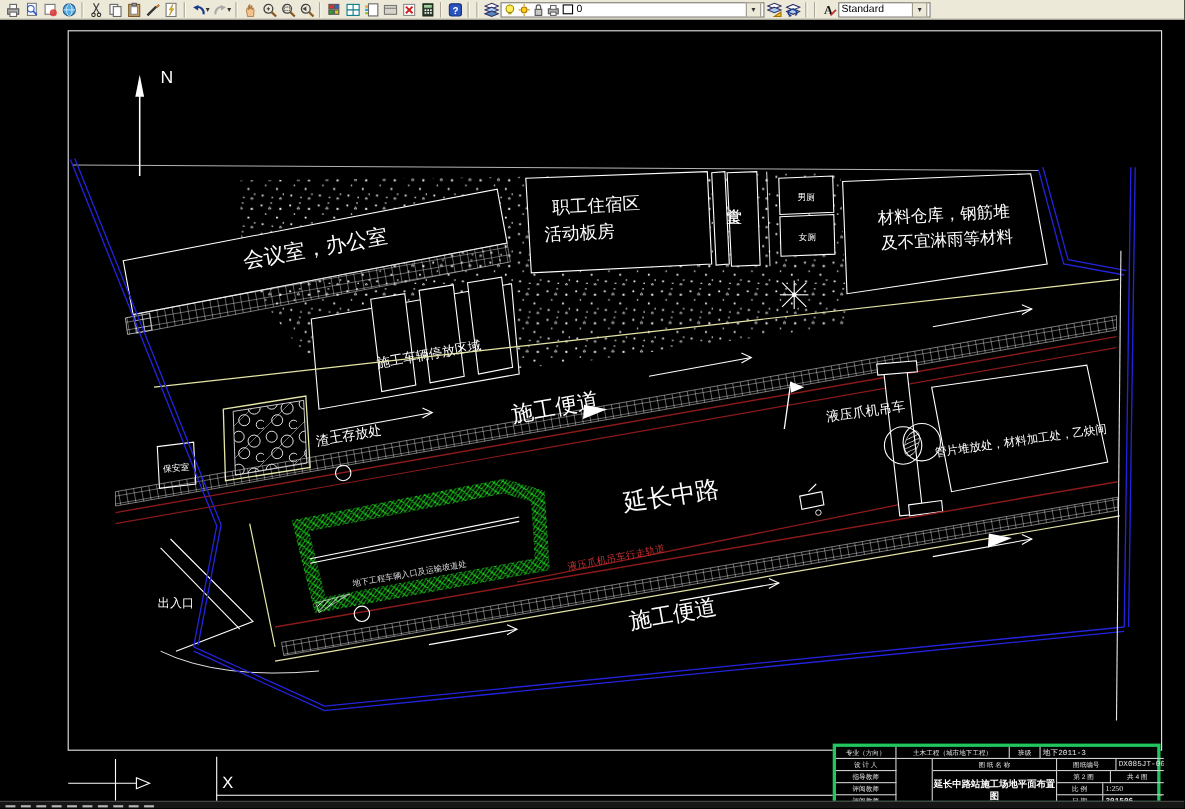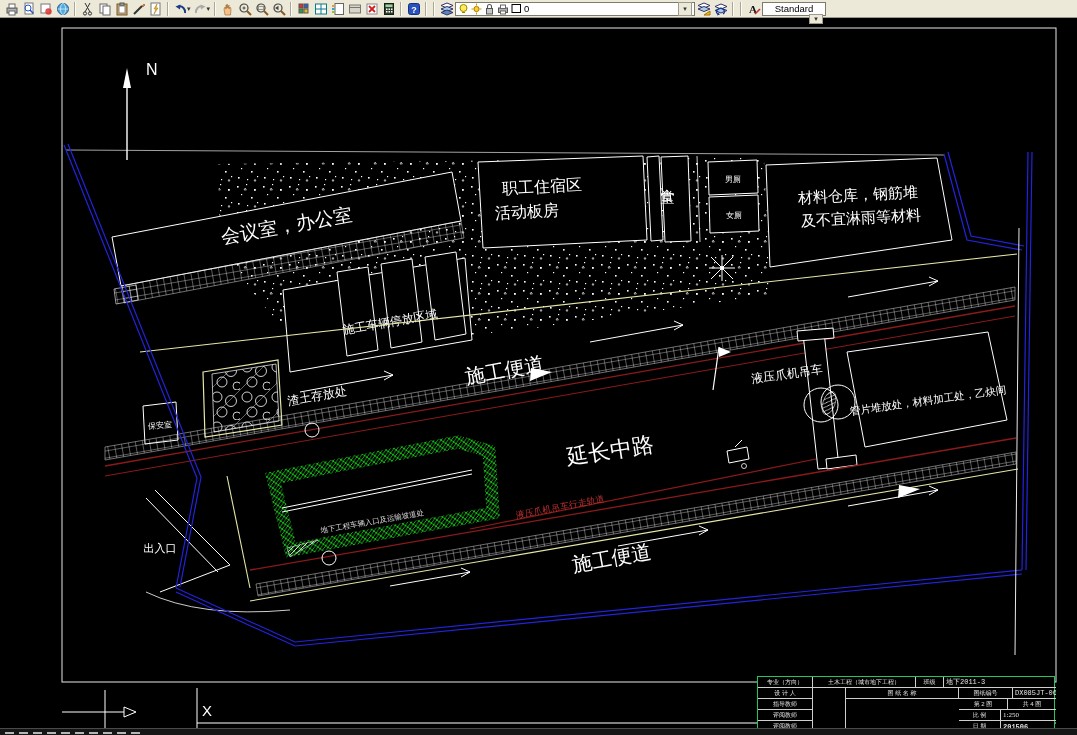--- a/index.html
+++ b/index.html
@@ -12,21 +12,21 @@
   .sep{width:0;height:14px;border-left:1px solid #aaa698;border-right:1px solid #fcfbf5;margin:0 3px;flex:0 0 auto;}
   .caret{font-size:7px;color:#333;margin:0 1px 0 -2px;flex:0 0 auto;}
   .combo{height:14px;background:#fff;border:1px solid #7d7a6e;display:flex;align-items:center;
          font-size:9.5px;color:#000;padding:0 2px;box-sizing:border-box;flex:0 0 auto;}
   .combo .dd{margin-left:auto;width:12px;height:12px;background:#ece9d8;border:1px solid #9d9a8d;
              display:flex;align-items:center;justify-content:center;font-size:7px;color:#333;}
   .combo .micon{margin-right:2px;display:flex;align-items:center;}
   
   .cad{position:absolute;top:0;left:0;z-index:1;}
   
-  .tb{position:absolute;left:757px;top:676px;width:298px;height:55px;border:1px solid #22c55e;
+  .tb{position:absolute;left:757px;top:676px;width:298px;height:55px;border:3px solid #22c55e;
       background:#000;color:#e2e2e2;z-index:3;box-sizing:border-box;}
   .tb .c{position:absolute;box-sizing:border-box;border-right:1px solid #cfcfcf;border-bottom:1px solid #cfcfcf;
          font-size:6px;display:flex;align-items:center;justify-content:center;overflow:hidden;white-space:nowrap;}
   .tb .v{font-size:7px;justify-content:flex-start;padding-left:2px;font-family:"Liberation Mono",monospace;}
   .tb .name{font-size:8.5px;font-weight:bold;white-space:normal;text-align:center;line-height:1.2;color:#fff;}
   
   .strip{position:absolute;left:0;top:728px;width:1077px;height:7px;background:#161616;
          border-top:1px solid #4a4a4a;border-bottom:2px solid #cfcfcf;z-index:4;display:flex;align-items:center;}
   .strip .dash{width:9px;height:2px;background:#b5b5b5;margin-left:5px;flex:0 0 auto;}
 </style>
@@ -258,21 +258,21 @@
         </svg>
       </div>
     <div class="sep"></div>
     <div class="sep"></div>
     <div class="tbtn">
         <svg width="14" height="14">
           <text x="6" y="11" text-anchor="middle" font-size="11" font-weight="bold" fill="#111" font-family="Liberation Serif,serif">A</text>
           <line x1="8" y1="12" x2="13" y2="7" stroke="#c03030" stroke-width="1.6"></line>
         </svg>
       </div>
-    <div class="combo" style="width:64px;flex-direction:column;">
+    <div class="combo" style="width:84px;">
       <span>Standard</span>
       <span class="dd">▾</span>
     </div>
   </div>
 
   <svg class="cad" width="1077" height="735" viewBox="0 0 1077 735">
     <defs>
       <pattern id="grid" width="7" height="7" patternUnits="userSpaceOnUse" patternTransform="rotate(-10)">
         <path d="M0,0 H7 M0,0 V7" stroke="#ffffff" stroke-width="0.7" fill="none"></path>
       </pattern>
@@ -486,20 +486,21 @@
     <div class="c" style="left:158px;top:0;width:28px;height:11px;">班级</div>
     <div class="c v" style="left:186px;top:0;width:112px;height:11px;border-right:none;">地下2011-3</div>
 
     <div class="c" style="left:0;top:11px;width:55px;height:11px;">设 计 人</div>
     <div class="c" style="left:55px;top:11px;width:33px;height:44px;border-bottom:none;"></div>
     <div class="c" style="left:88px;top:11px;width:113px;height:11px;">图 纸 名 称</div>
     <div class="c" style="left:201px;top:11px;width:54px;height:11px;">图纸编号</div>
     <div class="c v" style="left:255px;top:11px;width:43px;height:11px;border-right:none;">DX085JT-06</div>
 
     <div class="c" style="left:0;top:22px;width:55px;height:11px;">指导教师</div>
+    <div class="c name" style="left:88px;top:22px;width:113px;height:33px;border-bottom:none;">延长中路站施工场地平面布置图</div>
     <div class="c" style="left:201px;top:22px;width:49px;height:11px;">第 2 图</div>
     <div class="c" style="left:250px;top:22px;width:48px;height:11px;border-right:none;">共 4 图</div>
 
     <div class="c" style="left:0;top:33px;width:55px;height:11px;">评阅教师</div>
     <div class="c" style="left:201px;top:33px;width:42px;height:11px;">比 例</div>
     <div class="c v" style="left:243px;top:33px;width:55px;height:11px;border-right:none;font-family:Liberation Serif, serif;">1:250</div>
 
     <div class="c" style="left:0;top:44px;width:55px;height:11px;border-bottom:none;">评阅教师</div>
     <div class="c" style="left:201px;top:44px;width:42px;height:11px;border-bottom:none;">日 期</div>
     <div class="c v" style="left:243px;top:44px;width:55px;height:11px;border-right:none;border-bottom:none;font-weight:bold;">201506</div>

